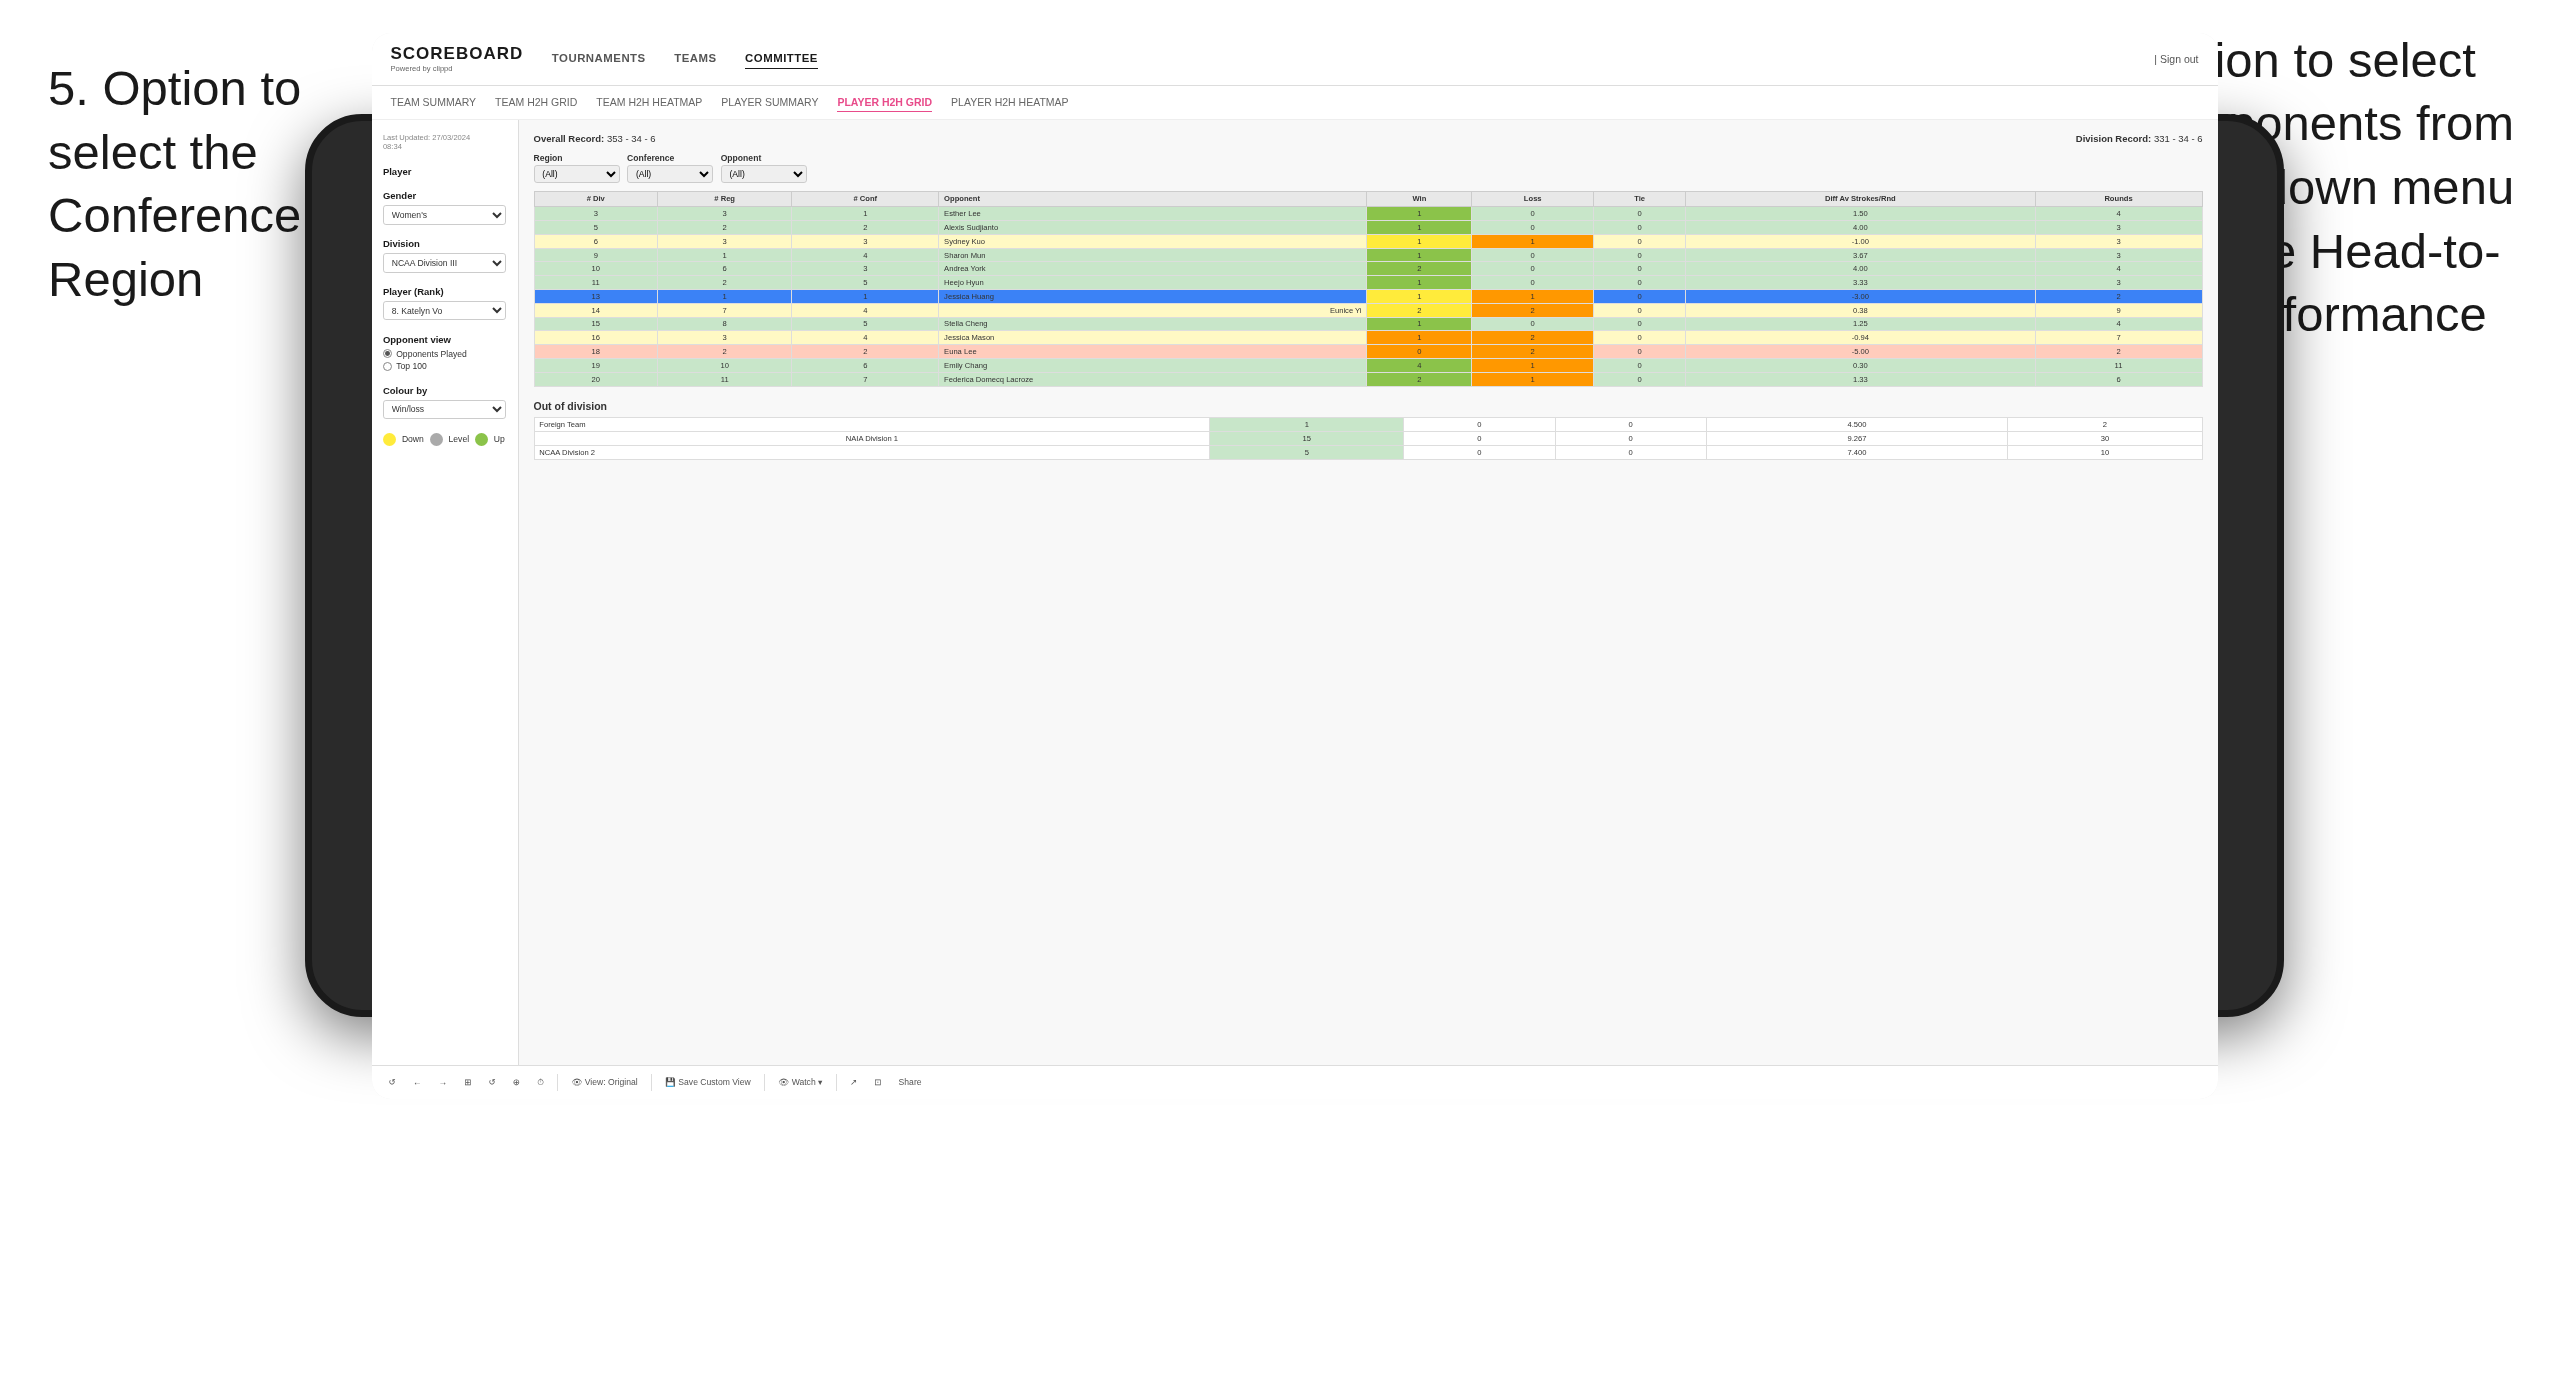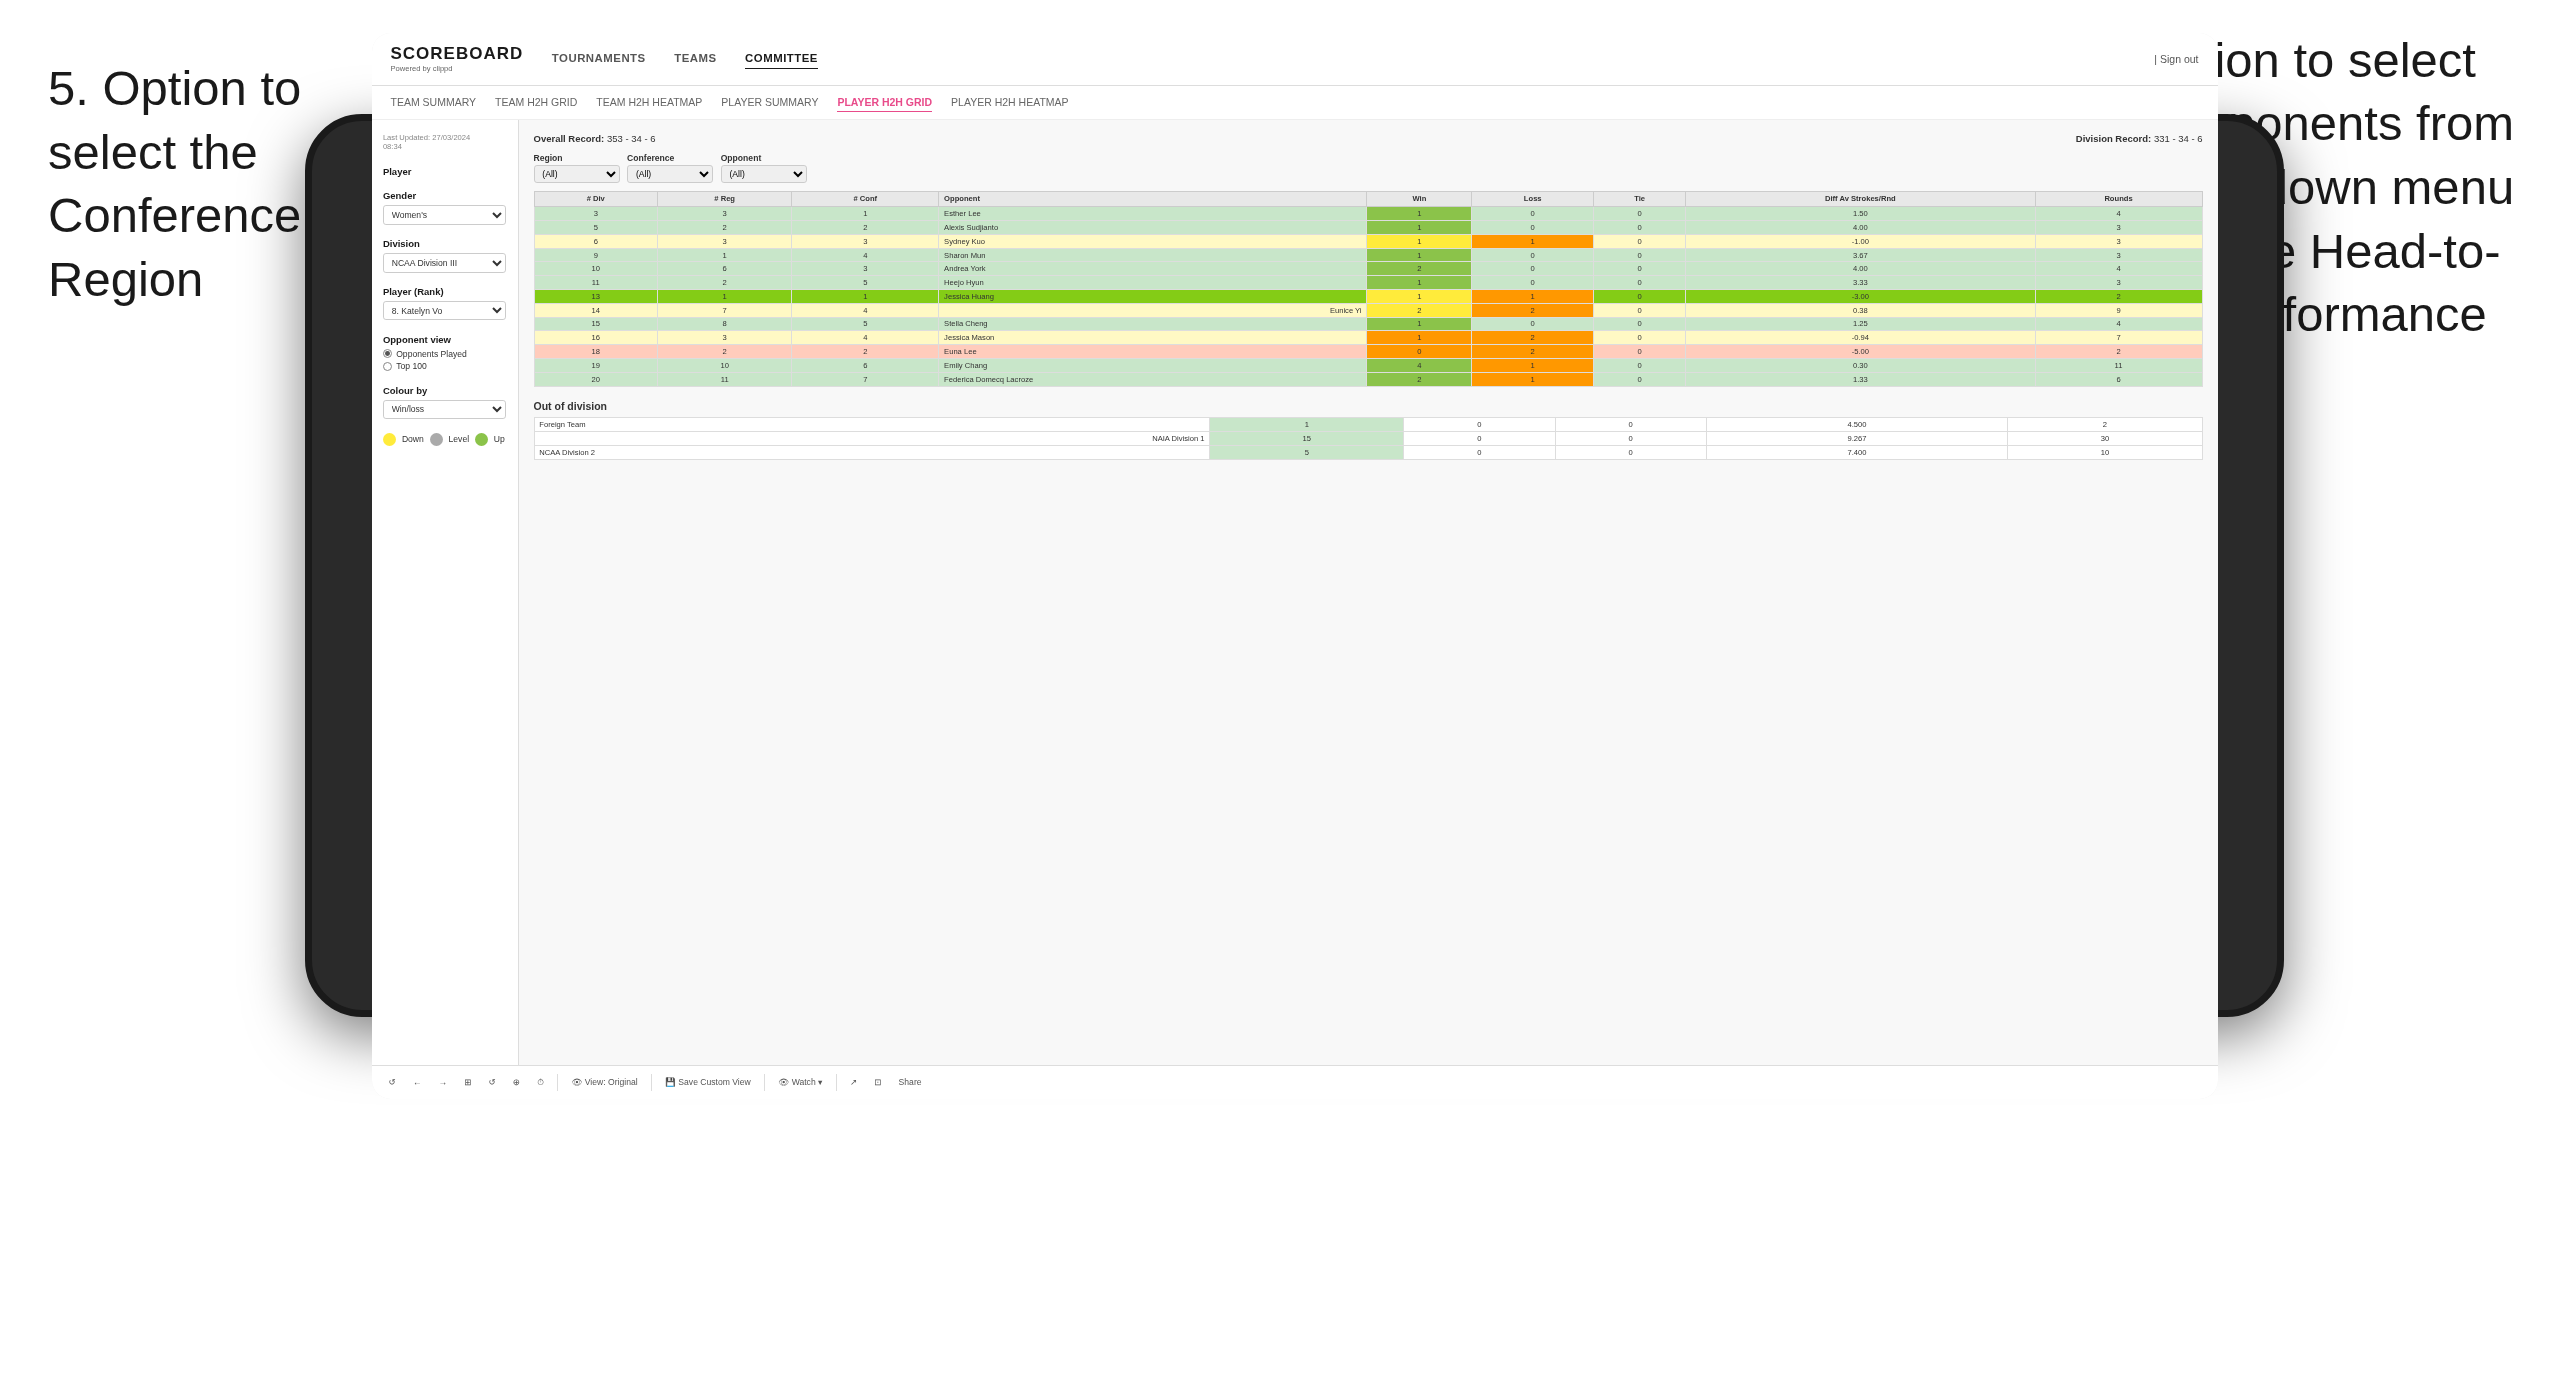--- a/index.html
+++ b/index.html
@@ -587,21 +587,21 @@
                 <td>11</td>
                 <td>2</td>
                 <td>5</td>
                 <td style="text-align: left;">Heejo Hyun</td>
                 <td style="background: rgb(139, 195, 74);">1</td>
                 <td>0</td>
                 <td>0</td>
                 <td>3.33</td>
                 <td>3</td>
               </tr>
-              <tr style="background: #84cc16;">
+              <tr style="background: #3b82f6;">
                 <td>13</td>
                 <td>1</td>
                 <td>1</td>
                 <td style="text-align: left;">Jessica Huang</td>
                 <td style="background: rgb(255, 235, 59);">1</td>
                 <td style="background: rgb(255, 152, 0);">1</td>
                 <td>0</td>
                 <td>-3.00</td>
                 <td>2</td>
               </tr>
@@ -680,21 +680,21 @@
           <tbody id="out-division-body">
           <tr>
                 <td style="text-align: left;">Foreign Team</td>
                 <td style="background: rgb(200, 230, 201);">1</td>
                 <td>0</td>
                 <td>0</td>
                 <td>4.500</td>
                 <td>2</td>
               </tr>
               <tr>
-                <td style="text-align: right;">NAIA Division 1</td>
+                <td style="text-align: center;">NAIA Division 1</td>
                 <td style="background: rgb(200, 230, 201);">15</td>
                 <td>0</td>
                 <td>0</td>
                 <td>9.267</td>
                 <td>30</td>
               </tr>
               <tr>
                 <td style="text-align: left;">NCAA Division 2</td>
                 <td style="background: rgb(200, 230, 201);">5</td>
                 <td>0</td>

